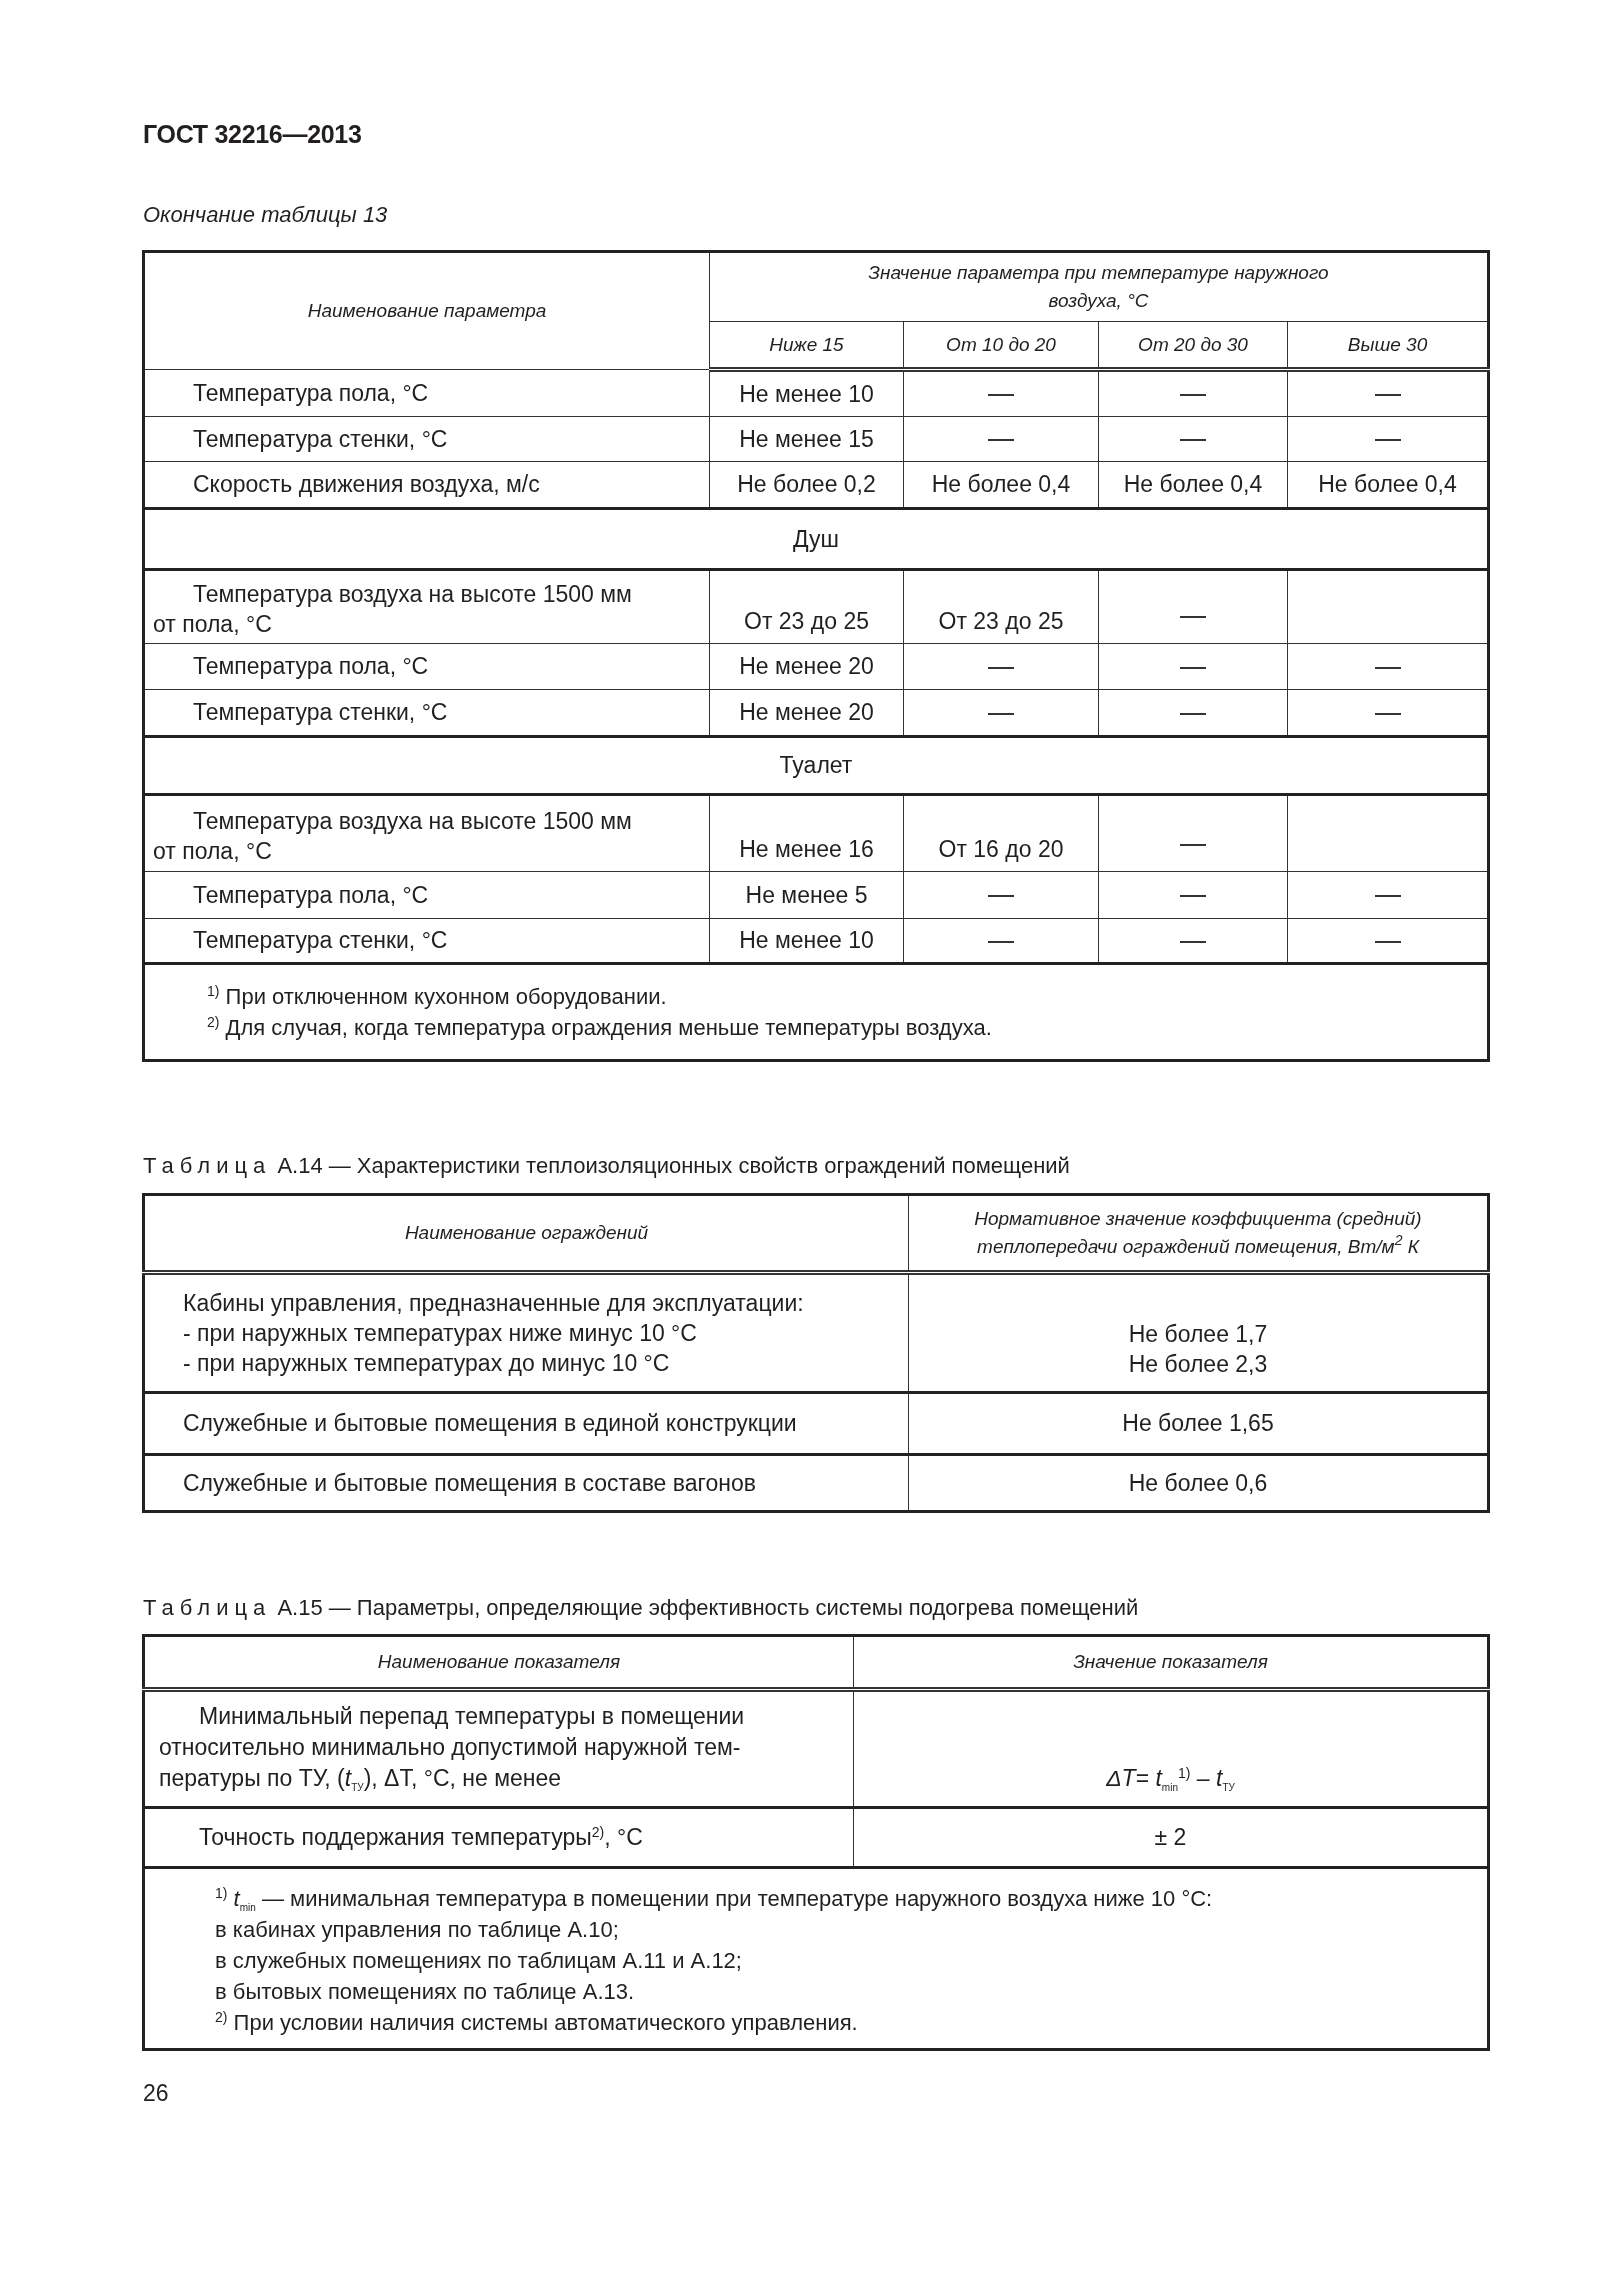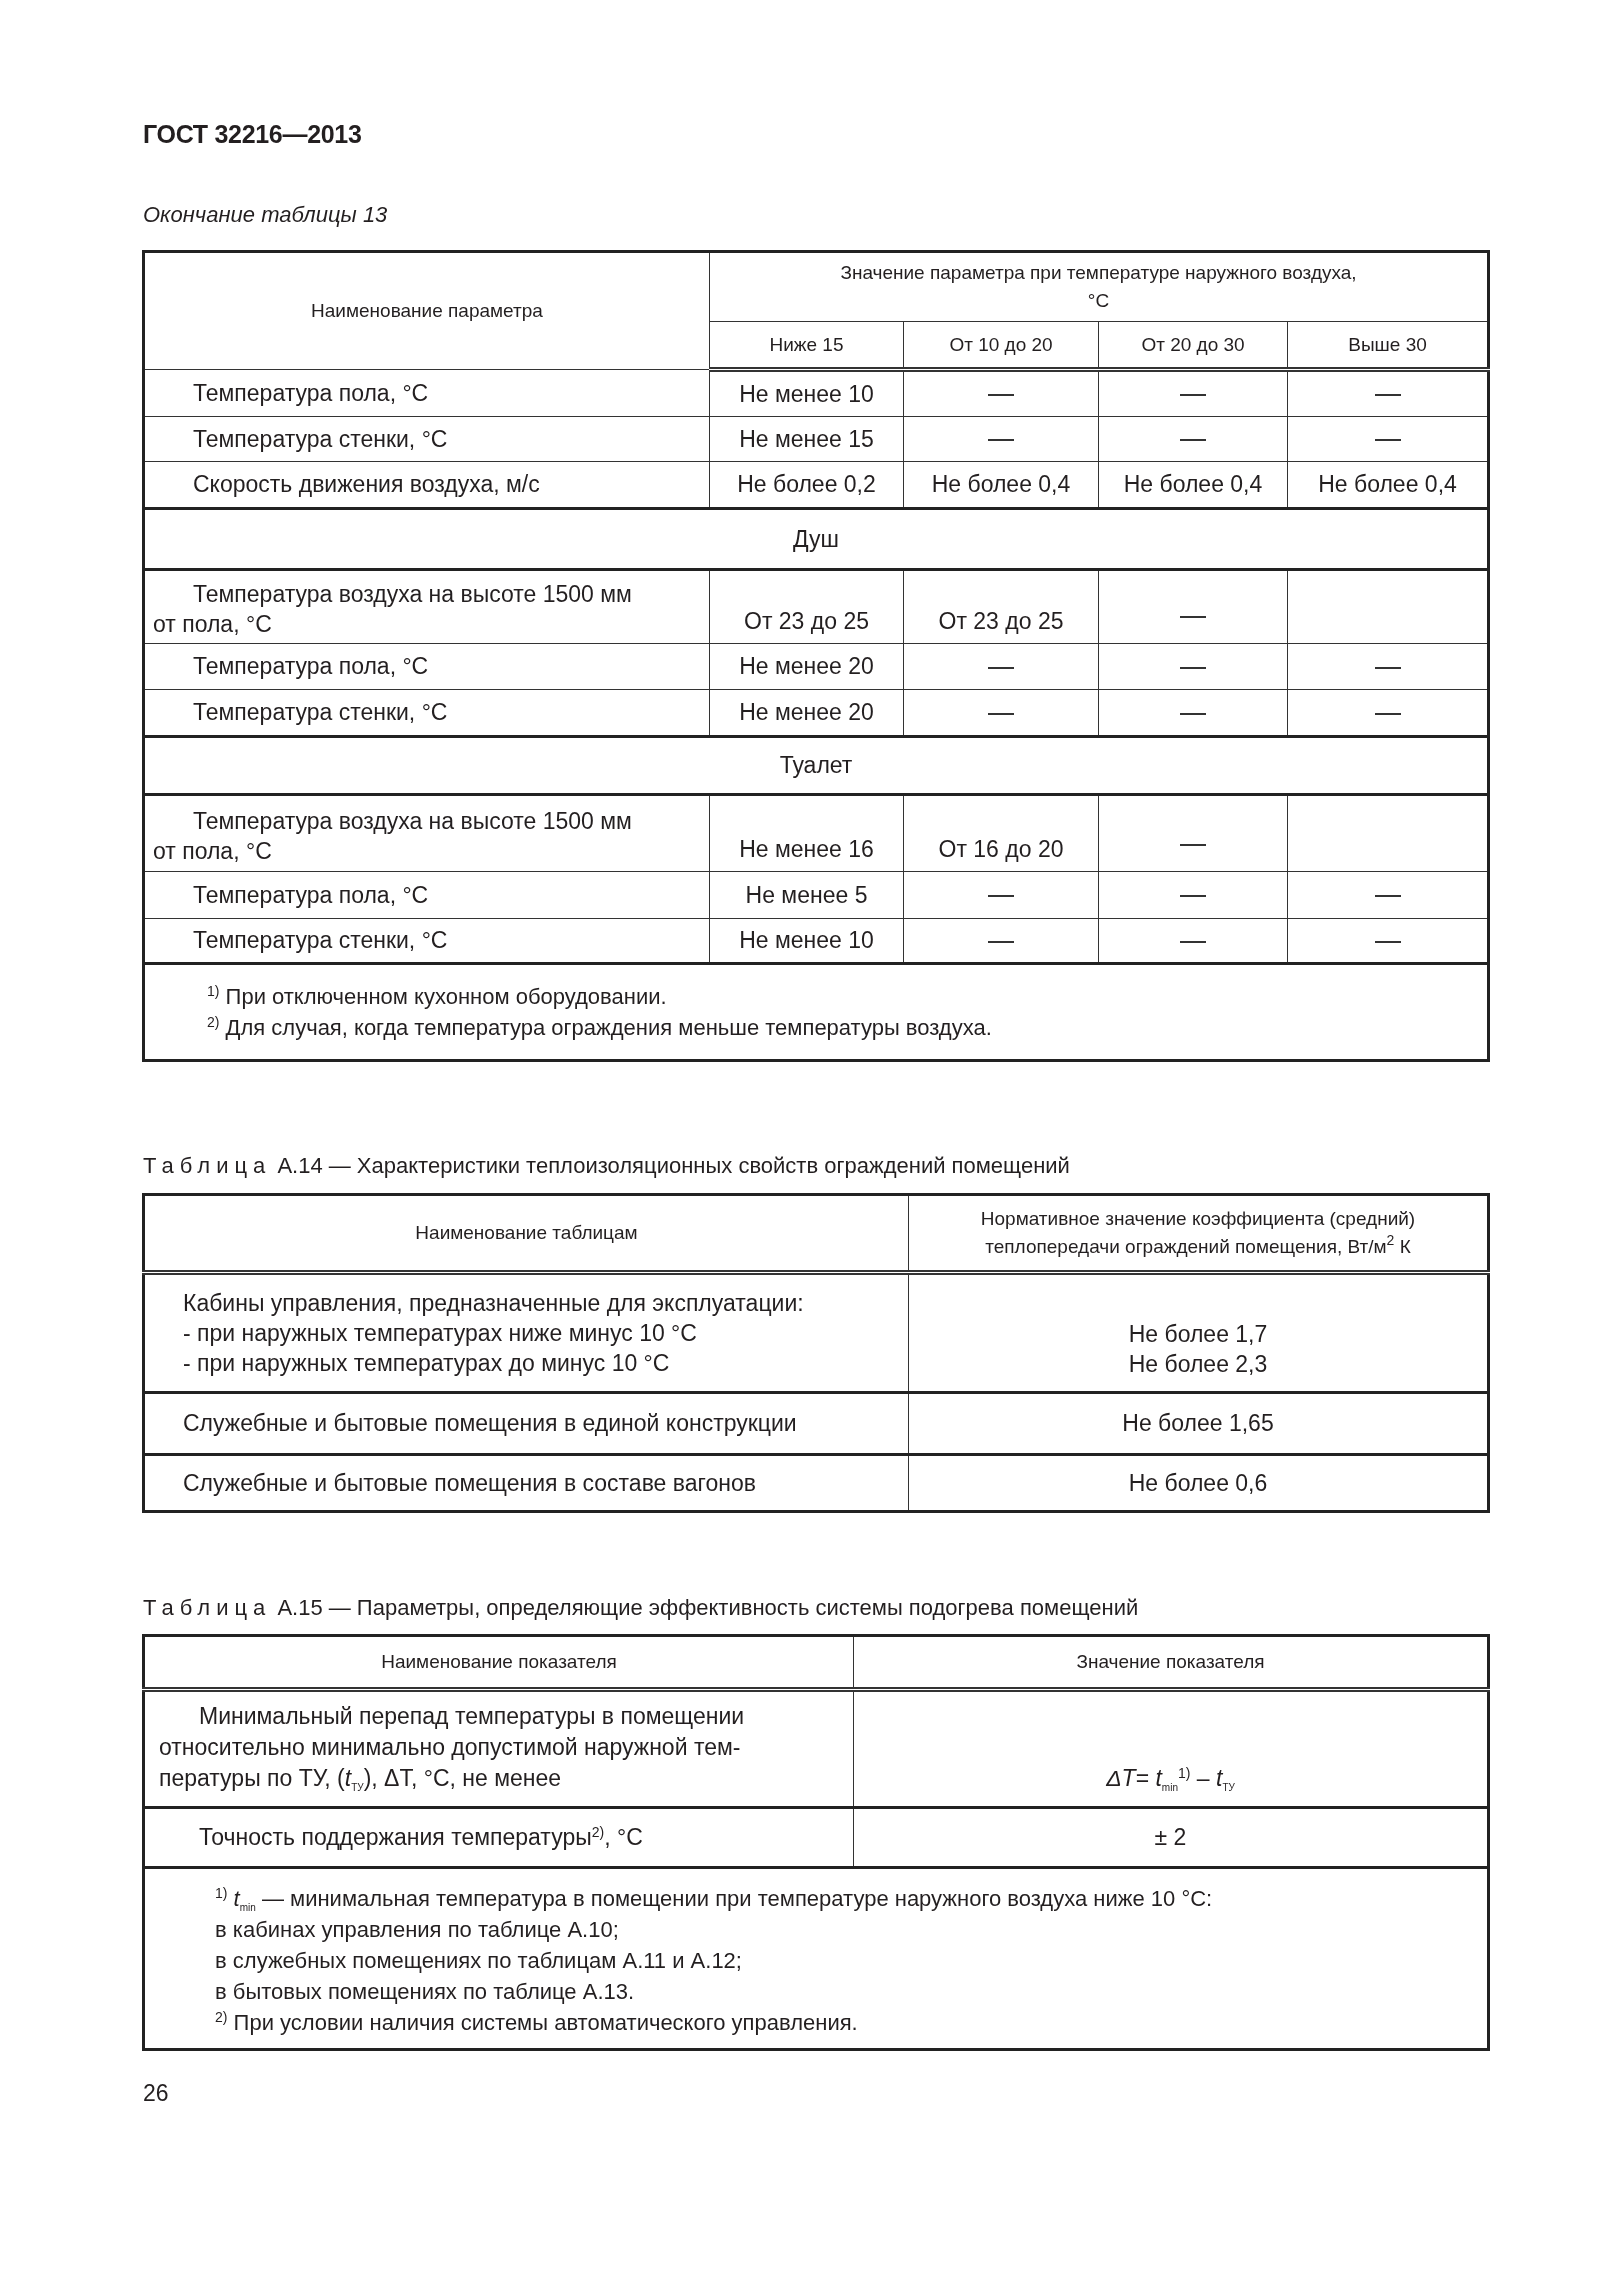--- a/index.html
+++ b/index.html
@@ -8,21 +8,21 @@
   .abs { position:absolute; }
   .doc-title { left:143px; top:120px; font-size:25px; font-weight:bold; letter-spacing:-0.3px; }
   .cont-caption { left:143px; top:202px; font-size:22px; font-style:italic; }
   .tbl-caption { left:143px; font-size:22px; }
   .tbl-caption .sp { letter-spacing:6px;margin-top:20px; }
   .page-num { left:143px; top:2080px; font-size:23px; }
 
   table.gt { position:absolute; border-collapse:collapse; table-layout:fixed;
              border:3px solid #222; font-size:23px; }
   table.gt td, table.gt th { border:1.5px solid #333; padding:0 8px; vertical-align:middle; font-weight:normal; }
-  table.gt th { font-size:19px; text-align:center; line-height:28px; }
+  table.gt th { font-size:19px; text-align:center; line-height:28px;font-style:italic; }
   table.gt td.c { text-align:center; }
   table.gt td.l { text-align:left; }
   table.gt td.ind { text-indent:40px; }
   table.gt td.bottom { vertical-align:bottom; padding-bottom:8px; }
   table.gt tr.hdr-last th { border-bottom:5px double #333; }
   table.gt tr.thick td { border-bottom:3px solid #222; }
   table.gt td.section { text-align:center; border-top:3px solid #222; border-bottom:3px solid #222; }
   .foot { font-size:22px; line-height:31px; padding:10px 0 10px 62px !important; text-align:left; }
   sup { font-size:14px; vertical-align:8px; line-height:0; }
   sub { font-size:10px; vertical-align:-5px; line-height:0; }
@@ -144,21 +144,21 @@
 <div class="abs tbl-caption" style="top:1153px">
   <span class="sp">Таблица</span> <span>А.14 — Характеристики теплоизоляционных свойств ограждений помещений</span>
 </div>
 <table class="gt" style="left:142px; top:1193px; width:1345px;">
   <colgroup>
       <col style="width:765px">
       <col style="width:580px">
     </colgroup>
   <tbody>
       <tr class="hdr-last" style="height:78px">
-    <th>Наименование таблицам</th>
+    <th>Наименование ограждений</th>
     <th>
       <div>Нормативное значение коэффициента (средний)</div>
       <div><span>теплопередачи ограждений помещения, Вт/м</span><sup>2</sup><span> К</span></div>
     </th>
   </tr>
   <tr class="thick" style="height:120px">
     <td class="l" style="padding-left:38px; line-height:30px;">
       <div>Кабины управления, предназначенные для эксплуатации:</div>
       <div>- при наружных температурах ниже минус 10 °C</div>
       <div>- при наружных температурах до минус 10 °C</div>

